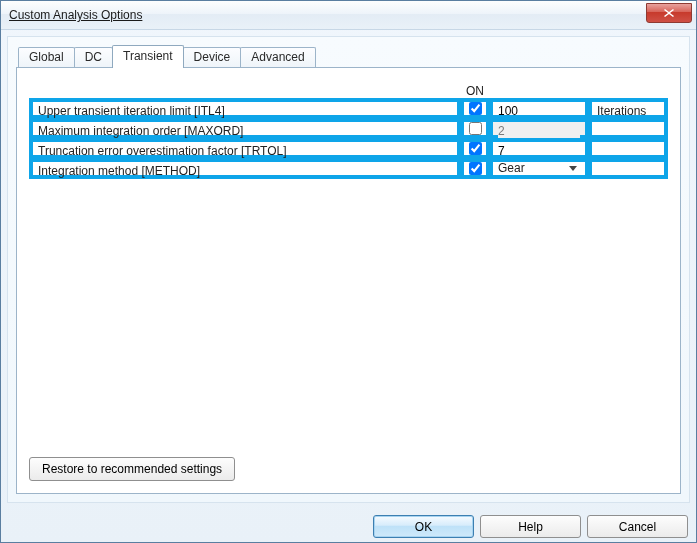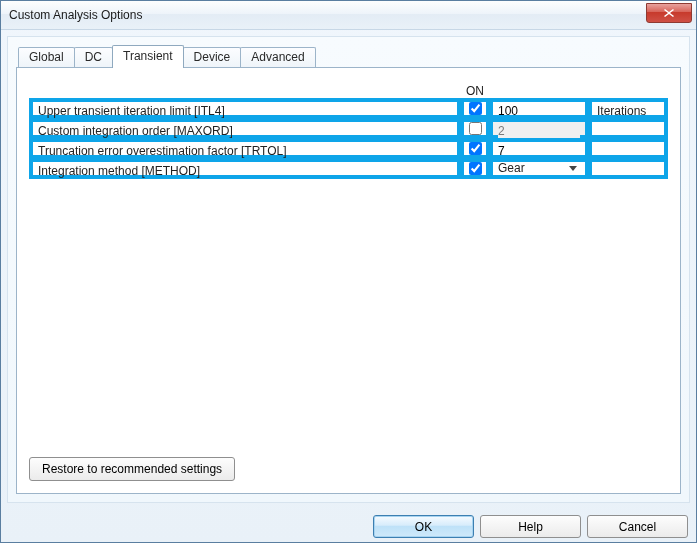--- a/index.html
+++ b/index.html
@@ -21,20 +21,21 @@
     height: 28px;
     background: linear-gradient(to bottom, #fdfefe 0%, #eef4fa 45%, #e3ecf5 46%, #e9f1f8 100%);
     border-bottom: 1px solid #c7d7e6;
     display: flex; align-items: center;
     padding: 0 0 0 8px;
     position: relative;
   }
   .titlebar .title {
     color: #1a1a1a;
     font-size: 12px;
+    text-decoration: underline;
   }
   .close-btn {
     position: absolute;
     right: 4px; top: 2px;
     width: 44px; height: 18px;
     background: linear-gradient(to bottom, #e8a29d 0%, #d76257 45%, #c73a2c 46%, #cf5045 100%);
     border: 1px solid #8e3a32;
     border-radius: 0 0 3px 3px;
     display: flex; align-items: center; justify-content: center;
     cursor: pointer;
@@ -221,21 +222,21 @@
           <div class="cell c-on">
             <input type="checkbox" checked="" style="">
           </div>
           <div class="cell c-val">
             <input type="text" value="100" style="">
           </div>
           <div class="cell c-unit">Iterations</div>
         </div>
 
         <div class="row">
-          <div class="cell c-label">Custom integration order [MAXORD]</div>
+          <div class="cell c-label">Maximum integration order [MAXORD]</div>
           <div class="cell c-on">
             <input type="checkbox" style="">
           </div>
           <div class="cell c-val disabled">
             <input type="text" disabled="" value="2" style="">
           </div>
           <div class="cell c-unit"></div>
         </div>
 
         <div class="row">

